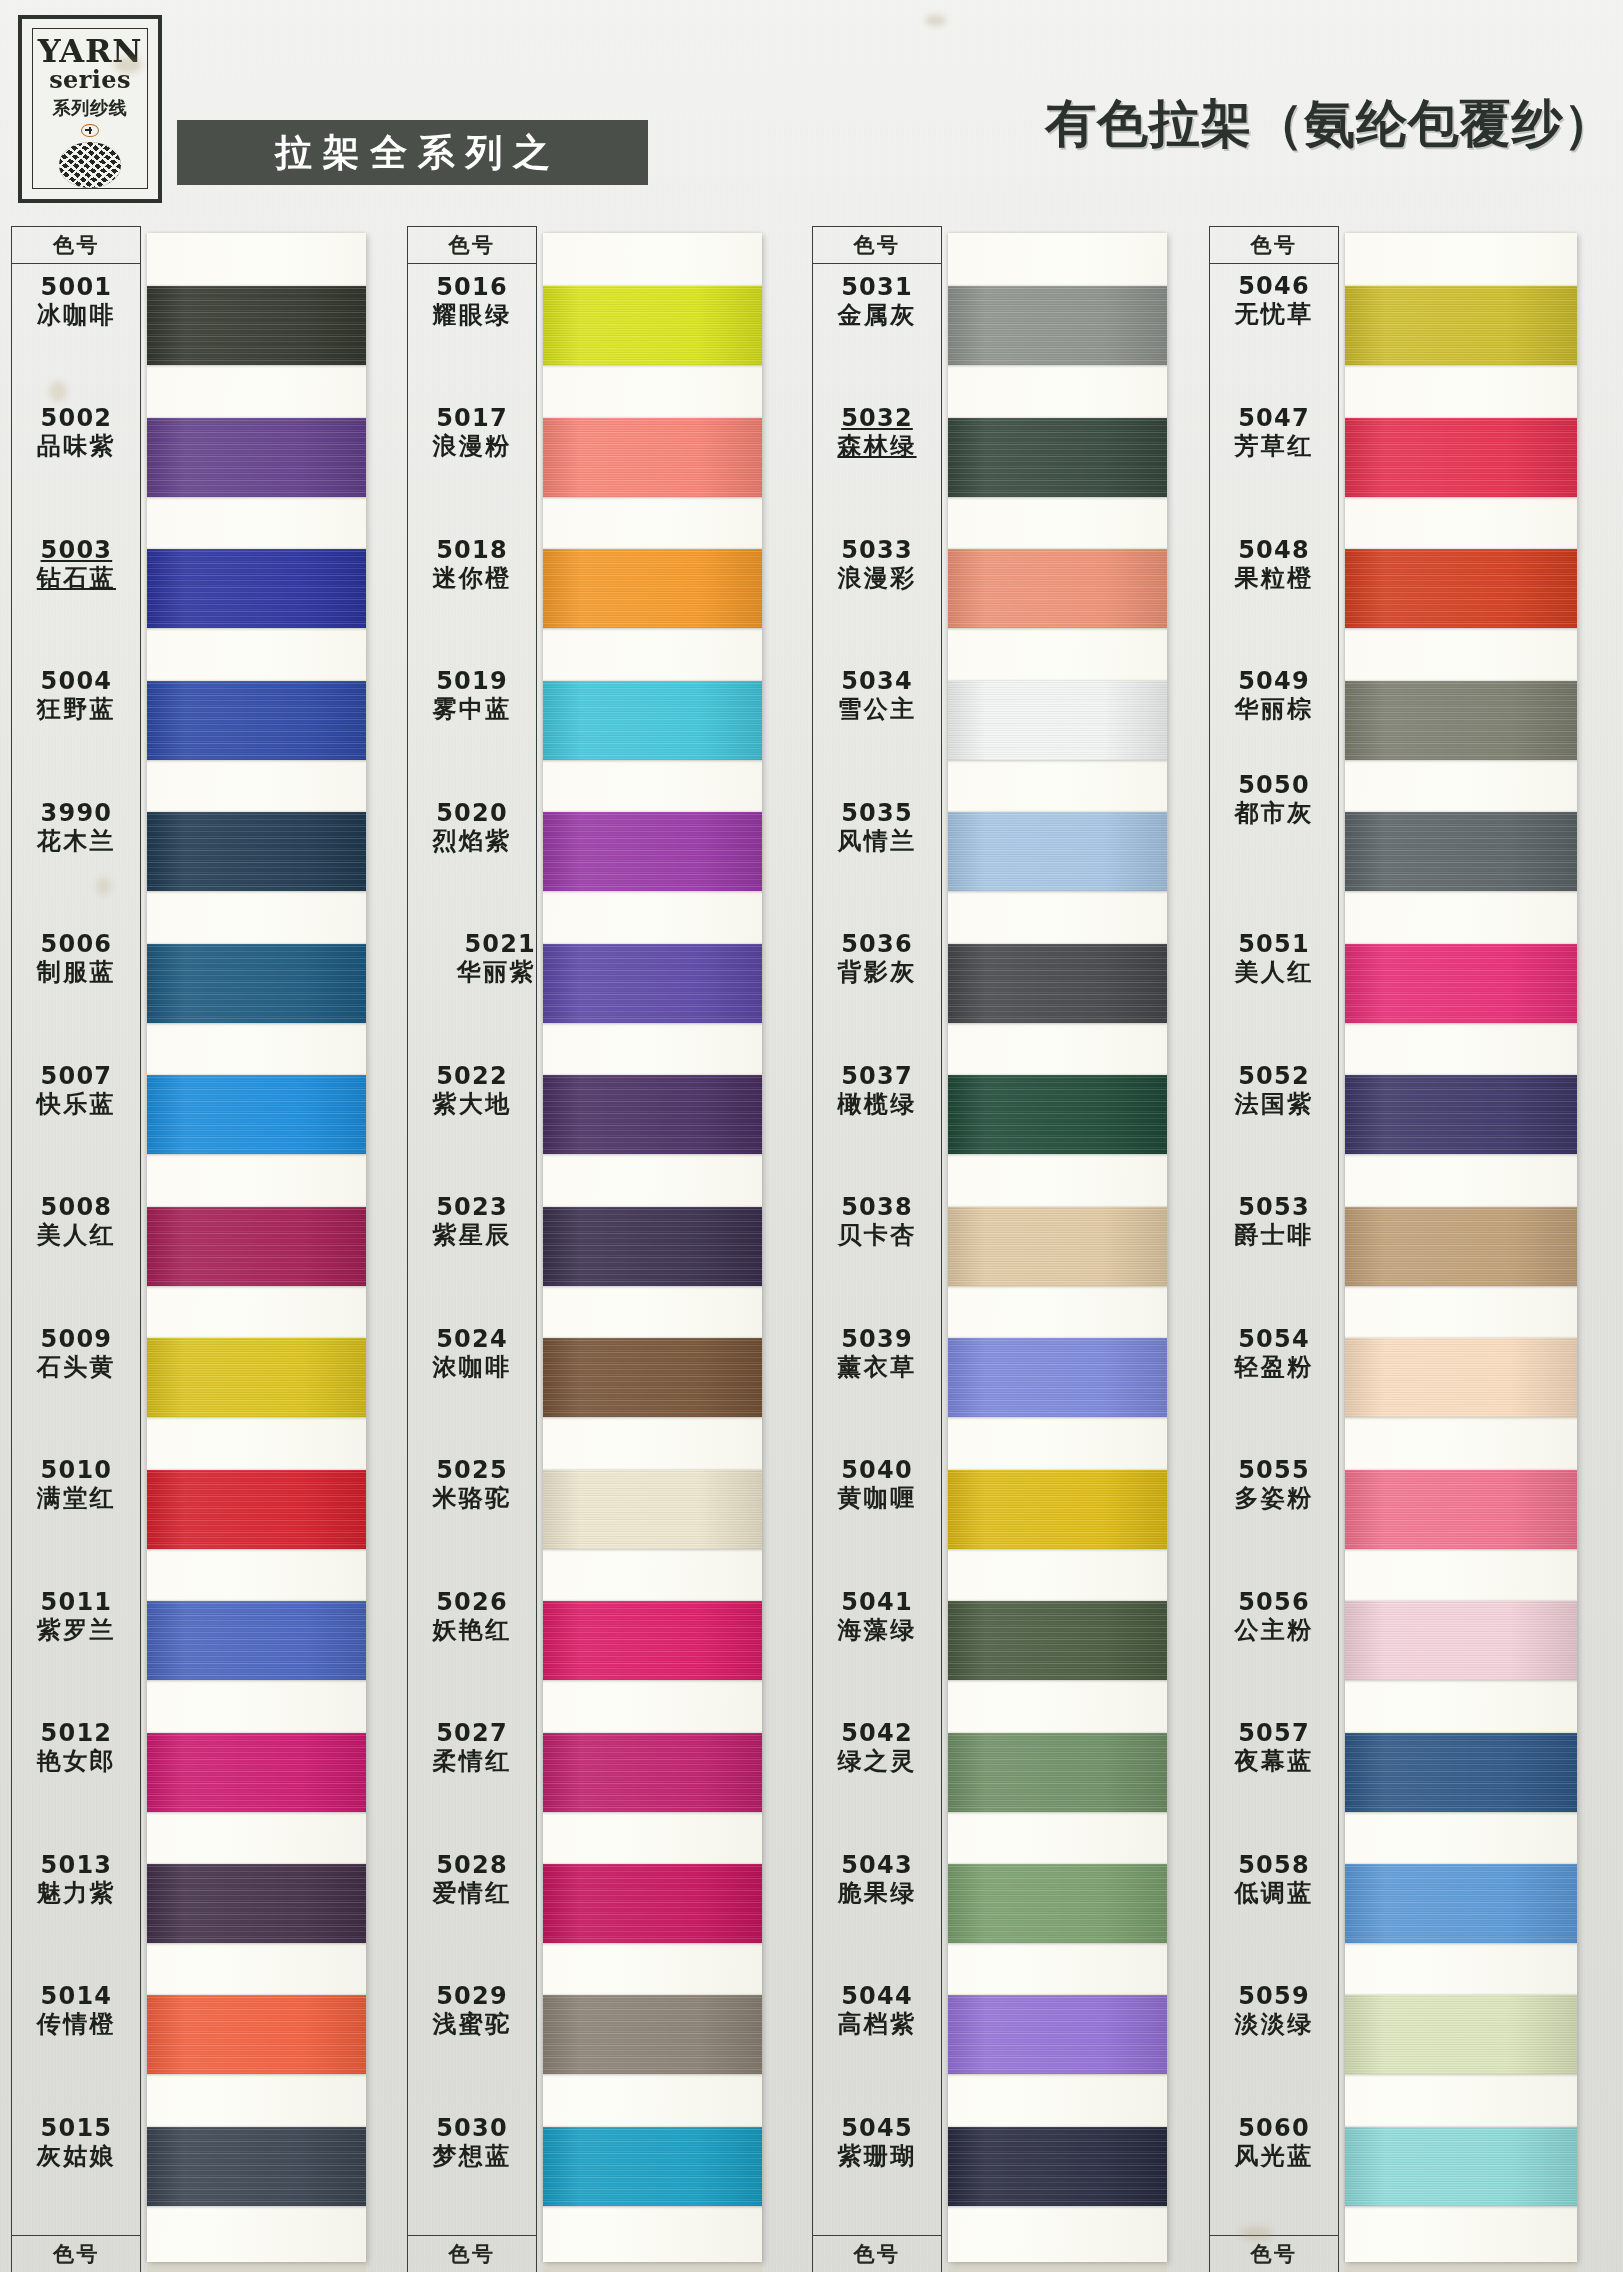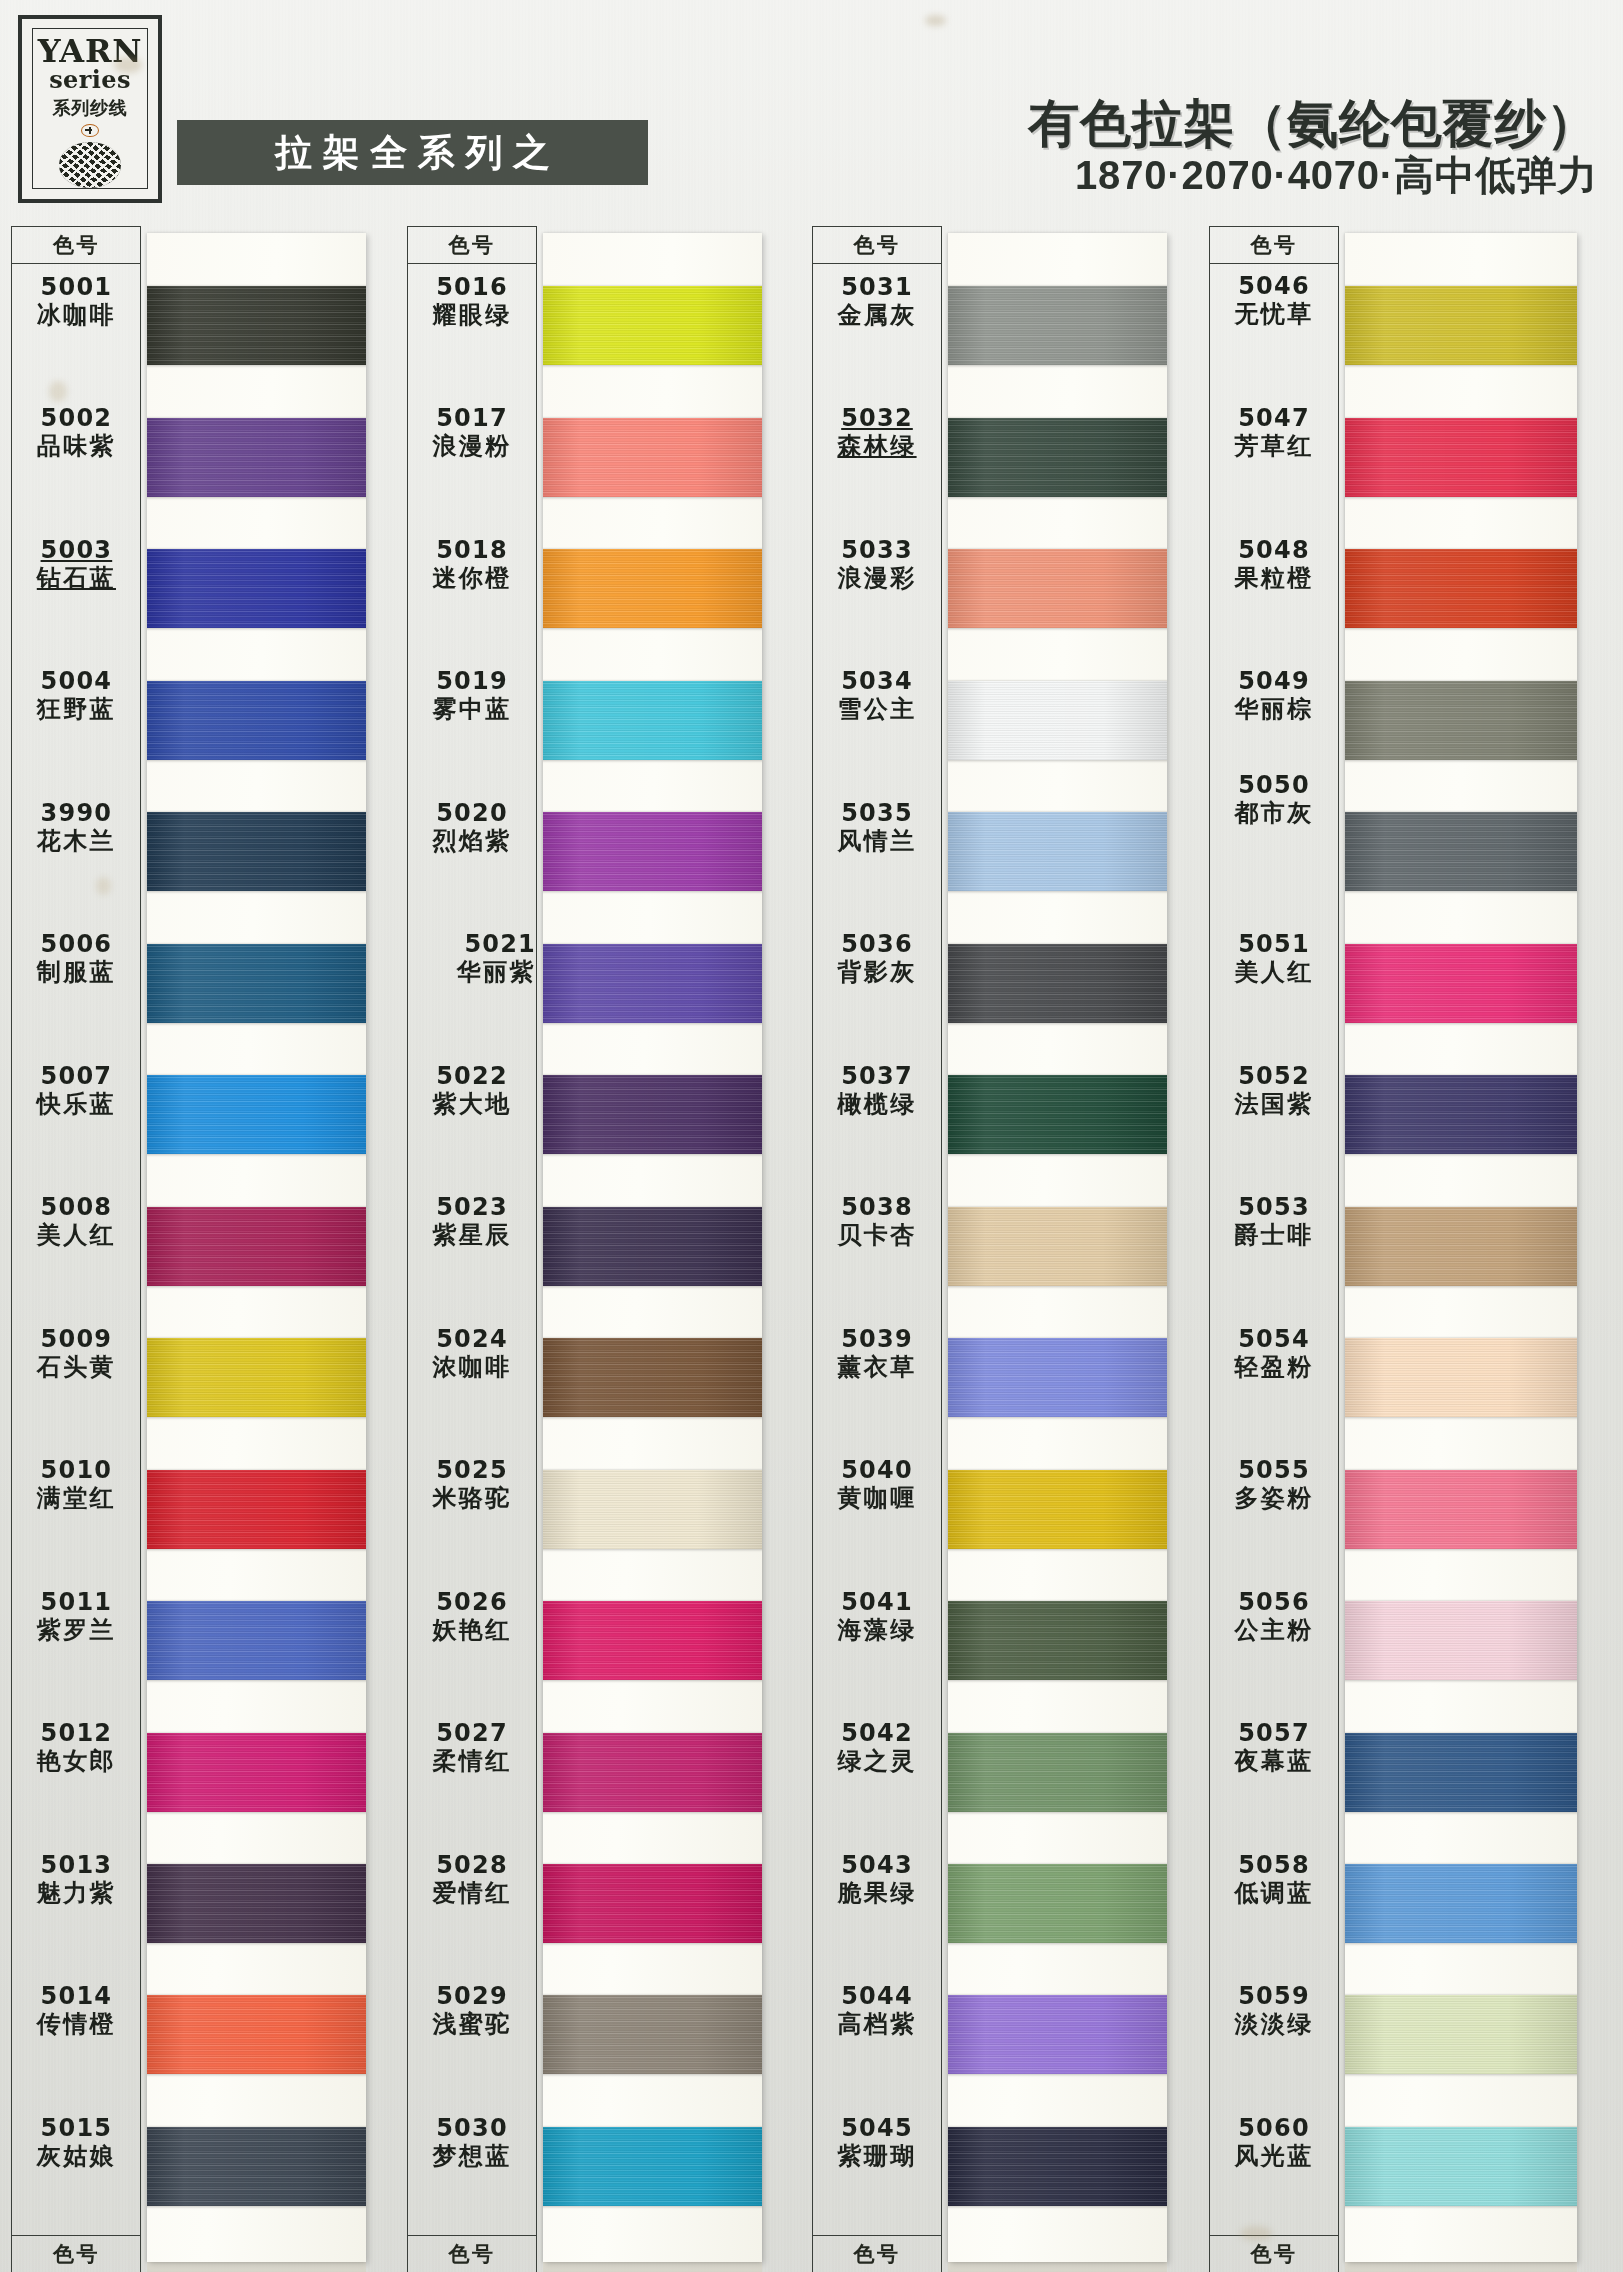--- a/index.html
+++ b/index.html
@@ -70,21 +70,21 @@
 
   #series-banner{
     position:absolute;left:177px;top:120px;width:471px;height:65px;
     background:#4a5049;display:flex;align-items:center;justify-content:center;
   }
   #series-banner span{
     color:#fff;font-size:37px;font-weight:bold;letter-spacing:10.6px;
     text-indent:10.6px;
   }
 
-  #title-block{position:absolute;right:25px;top:97px;text-align:right;}
+  #title-block{position:absolute;right:8px;top:97px;text-align:right;}
   #title-main{
     font-size:51px;font-weight:bold;color:#2b312c;letter-spacing:0.8px;
     line-height:1.05;white-space:nowrap;
     text-shadow:1.6px 1.6px 0 rgba(0,0,0,.18);
   }
   #title-sub{
     font-size:40px;font-weight:bold;color:#2b312c;letter-spacing:0.8px;
     line-height:1.05;margin-top:3.2px;white-space:nowrap;
   }
 
@@ -180,21 +180,20 @@
       <div id="logo-yarn">YARN</div>
       <div id="logo-series">series</div>
       <div id="logo-cn">系列纱线</div>
       <div id="logo-plus"></div>
       <div id="logo-ball"></div>
     </div>
   </div>
 
   <div id="title-block">
     <div id="title-main">有色拉架（氨纶包覆纱）</div>
-    <div id="title-sub">1870·2070·4070·高中低弹力</div>
   </div>
 
 </div>
 
 <div id="columns">
     <div class="column col-0">
       <div class="label-col">
         <div class="hdr top">色号</div>
         <div class="label-list">
           <div class="lbl" style="top: 9.7px;">

